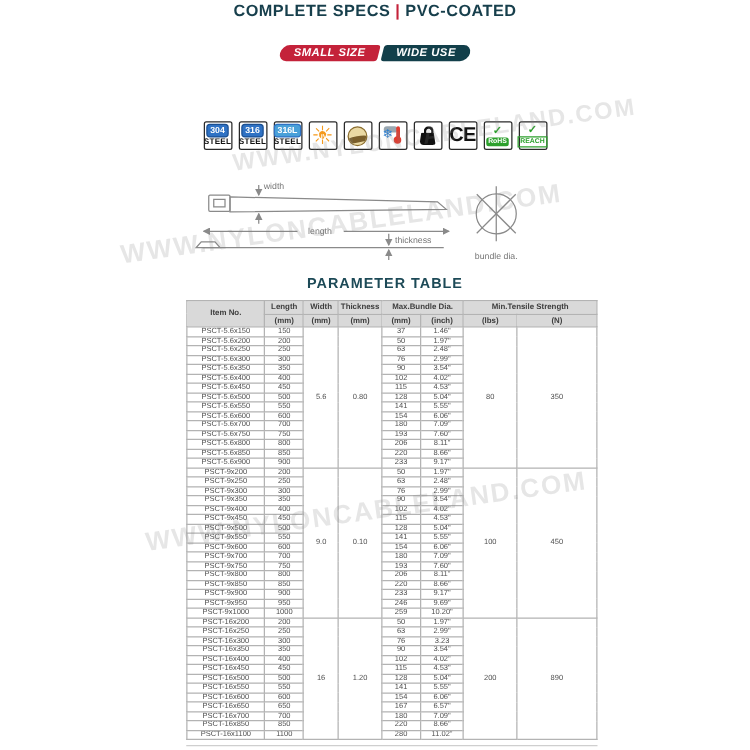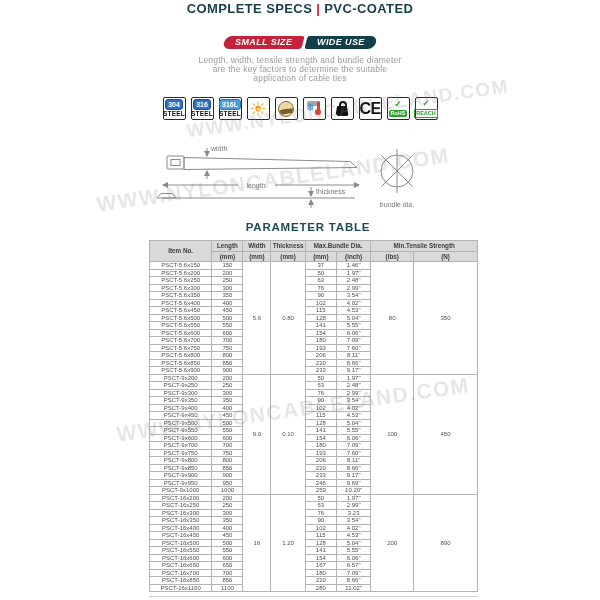--- a/index.html
+++ b/index.html
@@ -98,25 +98,20 @@
 
   <div class="hdr">
     <div class="title-l1"><span>COMPLETE SPECS</span><span class="title-sep">|</span><span>PVC-COATED</span></div>
   </div>
 
   <div class="pills">
     <div class="pill pill-red"><span>SMALL SIZE</span></div>
     <div class="pill pill-teal"><span>WIDE USE</span></div>
   </div>
 
-  <div class="desc">
-    <div>Length, width, tensile strength and bundle diameter</div>
-    <div>are the key factors to determine the suitable</div>
-    <div>application of cable ties</div>
-  </div>
 
   <div class="icons">
       <div class="icon-box kind-steel">
         <span class="steel-num">304</span>
         <span class="steel-label">STEEL</span>
       </div>
       <div class="icon-box kind-steel">
         <span class="steel-num">316</span>
         <span class="steel-label">STEEL</span>
       </div>

